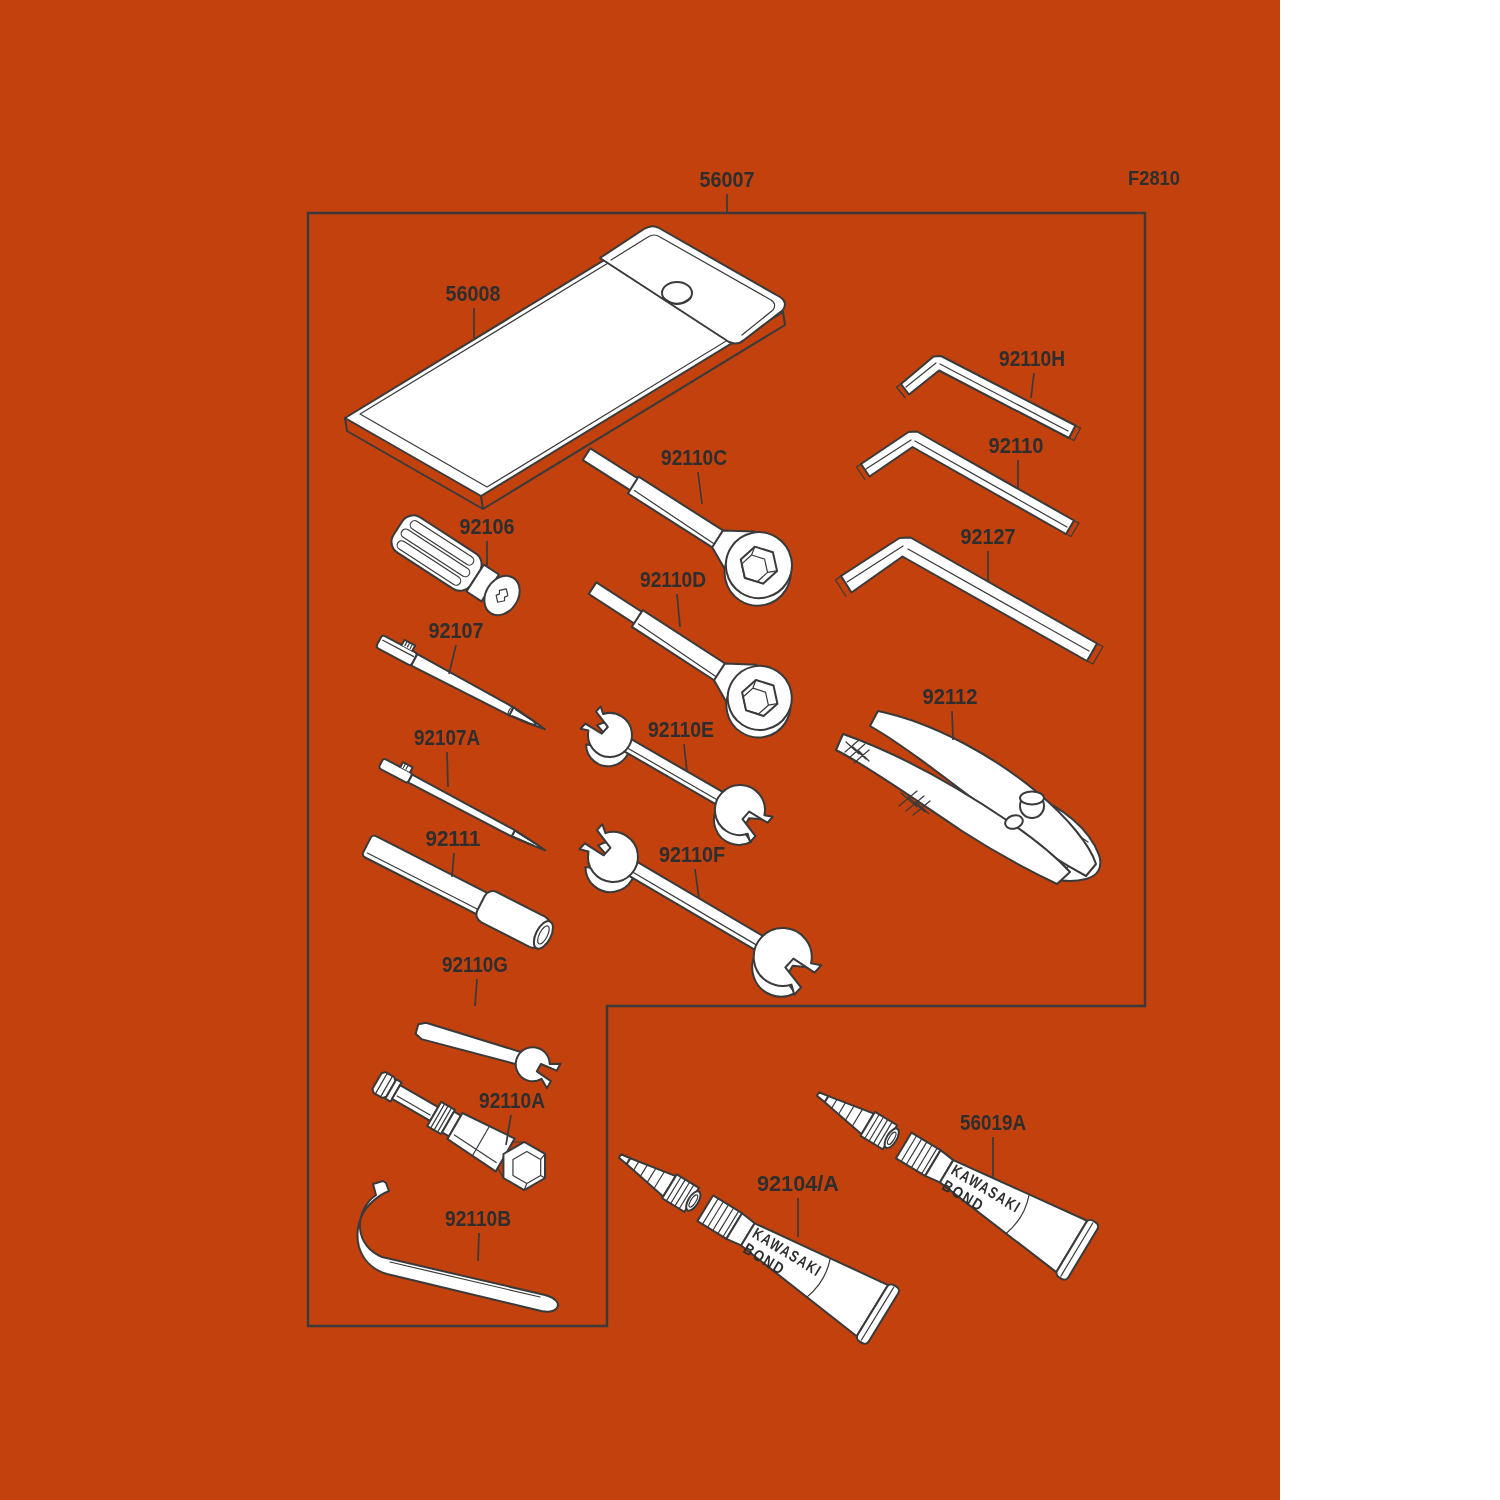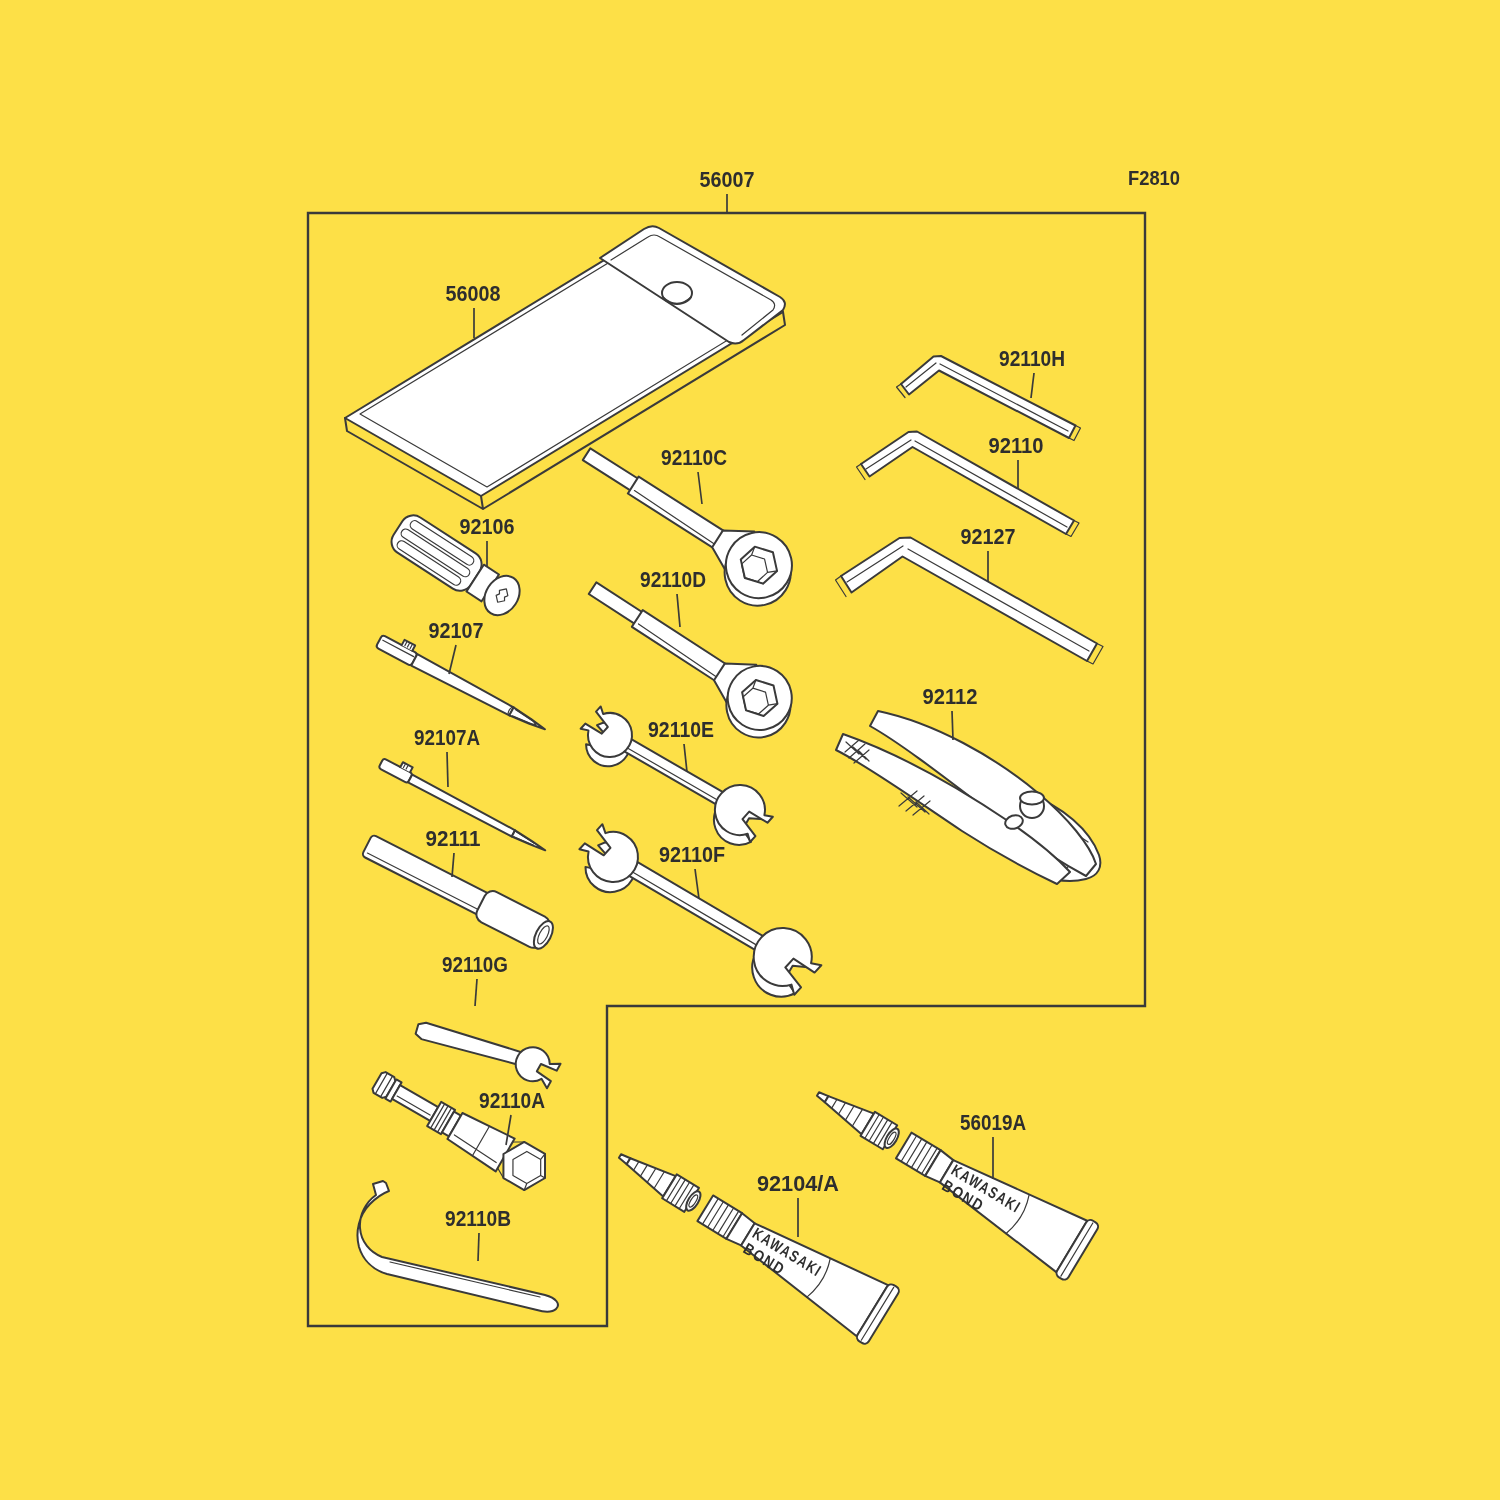--- a/index.html
+++ b/index.html
@@ -1,16 +1,16 @@
 <!DOCTYPE html>
 <html><head>
 <meta charset="utf-8">
 <style>
   html,body{margin:0;padding:0;background:#fff;}
-  .stage{position:relative;width:1500px;height:1500px;background:#fde047;overflow:hidden;
+  .stage{position:relative;width:1280px;height:1500px;background:#c2410c;overflow:hidden;
          font-family:"Liberation Sans",sans-serif;}
   svg{position:absolute;left:0;top:0;}
   .lbl{font-family:"Liberation Sans",sans-serif;font-weight:bold;font-size:22px;fill:#2e2e2e;}
   .lbl-sm{font-family:"Liberation Sans",sans-serif;font-weight:bold;font-size:20px;fill:#2e2e2e;}
   .tubetxt{font-family:"Liberation Sans",sans-serif;font-weight:bold;font-size:16px;fill:#2e2e2e;letter-spacing:2px;}
   .ln{fill:none;stroke:#3a3a3a;stroke-width:2;stroke-linecap:round;stroke-linejoin:round;}
   .thin{fill:none;stroke:#3a3a3a;stroke-width:1.2;stroke-linecap:round;stroke-linejoin:round;}
   .fw{fill:#ffffff;stroke:#3a3a3a;stroke-width:2;stroke-linejoin:round;stroke-linecap:round;}
   .leader{fill:none;stroke:#3a3a3a;stroke-width:1.7;}
   .box{fill:none;stroke:#3a3a3a;stroke-width:2.4;}

